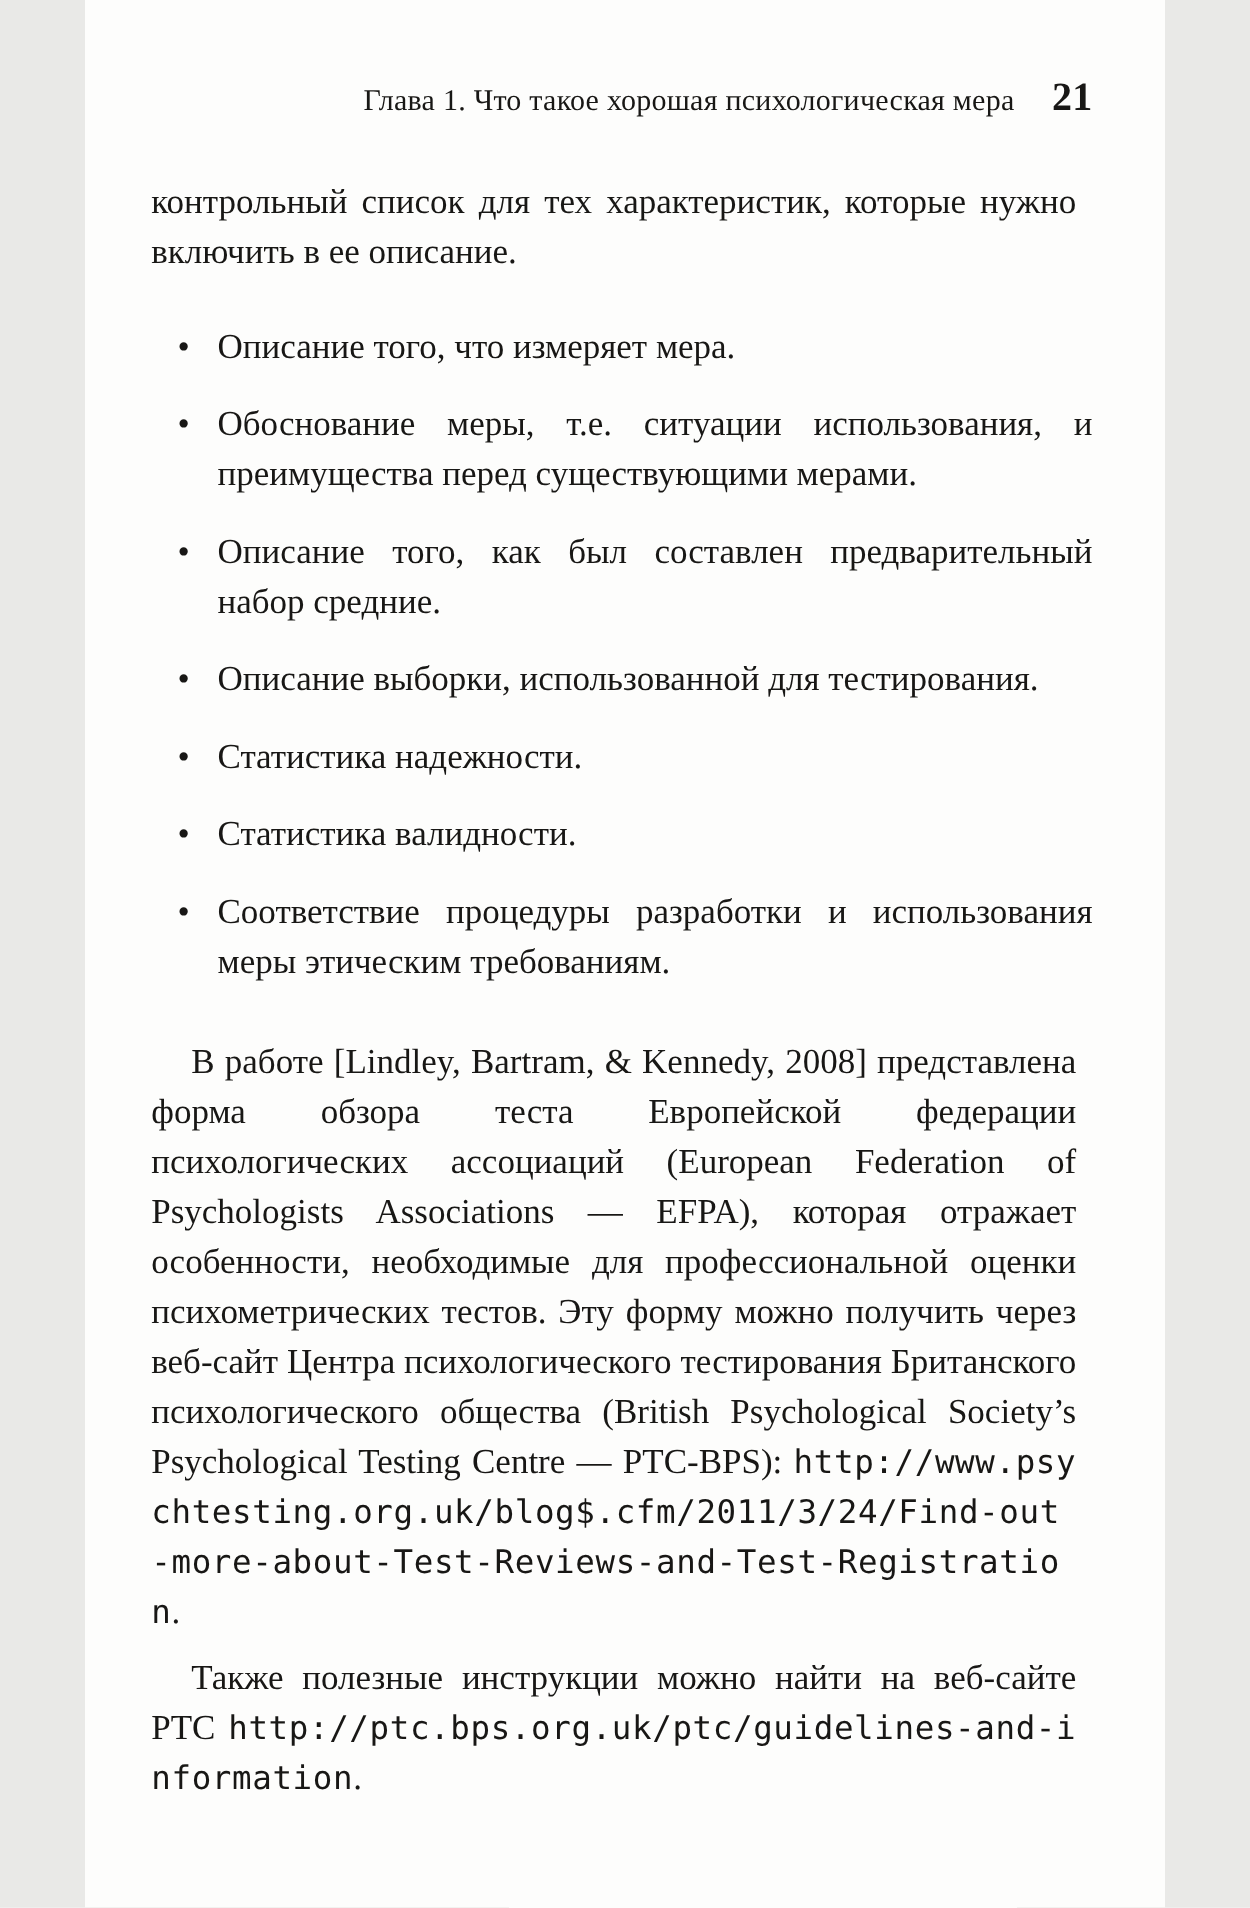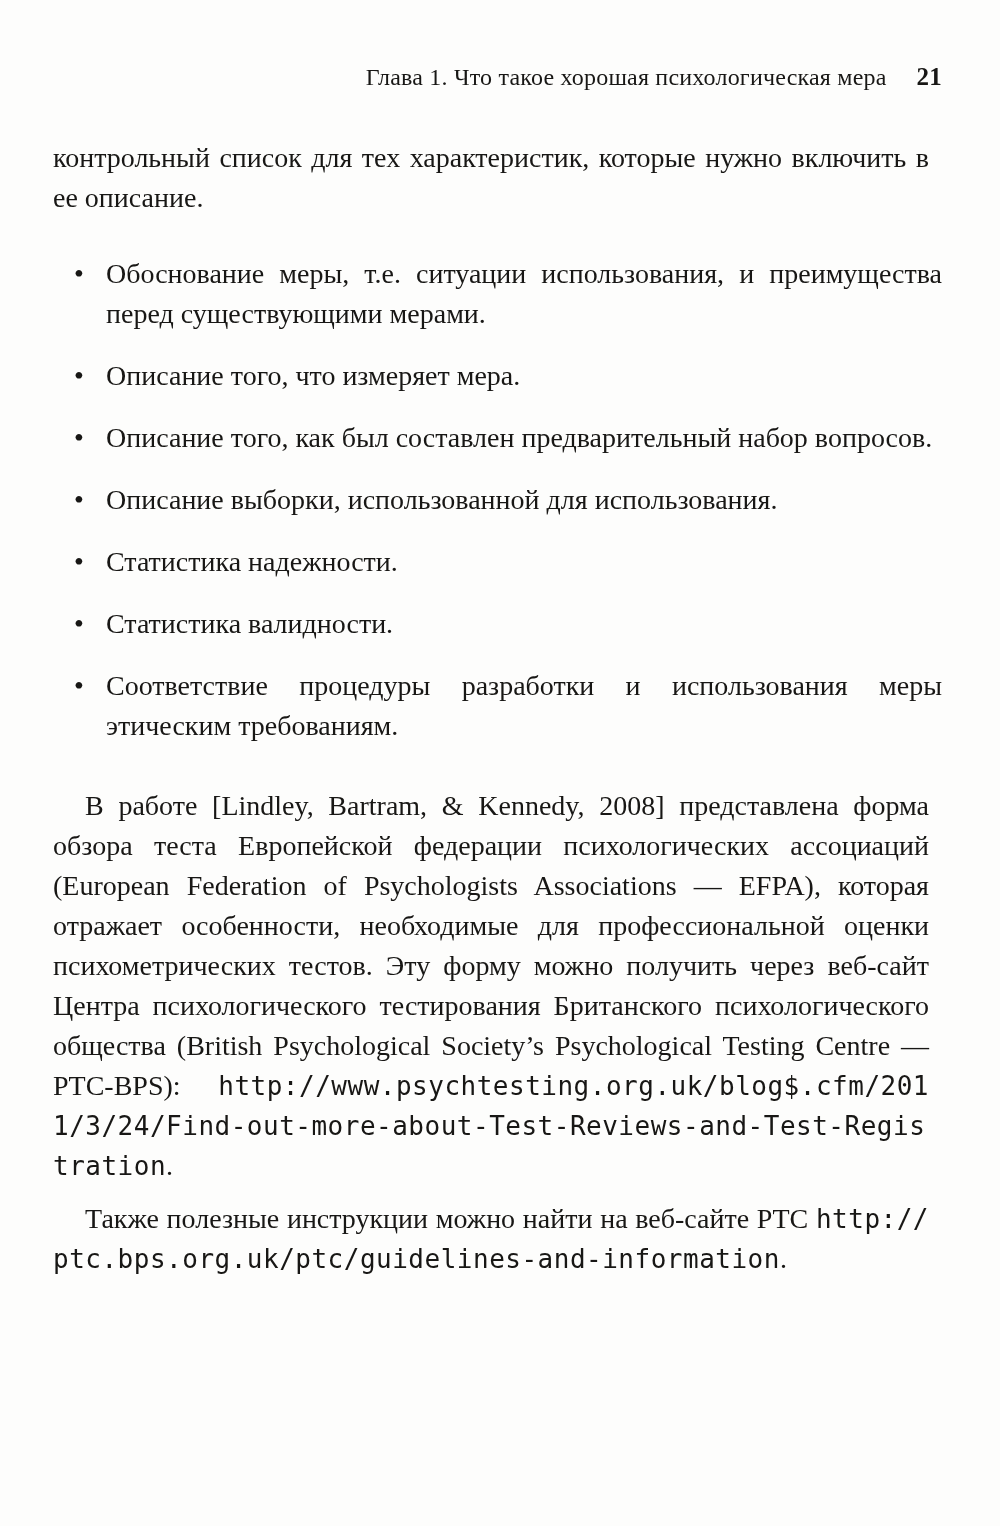--- a/index.html
+++ b/index.html
@@ -2,21 +2,21 @@
 <html><head>
 <meta charset="utf-8">
 <style>
   html, body {
     margin: 0;
     padding: 0;
     background: #e9e9e7;
   }
   .page {
     position: relative;
-    width: 1000px;
+    width: 864px;
     height: 1526px;
     margin: 0 auto;
     background: #fdfdfc;
     box-sizing: border-box;
     padding: 62px 58px 40px 40px;
     font-family: "Liberation Serif", "DejaVu Serif", serif;
     color: #181715;
     overflow: hidden;
   }
   .running-head {
@@ -26,21 +26,21 @@
     font-size: 24px;
     line-height: 30px;
     margin-bottom: 46px;
     letter-spacing: 0.2px;
   }
   .running-head .chapter {
     margin-right: 30px;
   }
   .running-head .pagenum {
     font-weight: bold;
-    font-size: 25px;
+    font-size: 32px;
   }
   p.body {
     font-size: 28px;
     line-height: 40px;
     text-align: justify;
     margin: 13px;
   }
   p.body.indent {
     text-indent: 32px;
   }
@@ -90,24 +90,24 @@
 <div class="page">
 
   <div class="running-head">
     <span class="chapter">Глава 1. Что такое хорошая психологическая мера</span>
     <span class="pagenum">21</span>
   </div>
 
   <p class="body intro">контрольный список для тех характеристик, которые нужно включить в ее описание.</p>
 
   <ul class="bullets">
+    <li>Описание того, что измеряет мера.</li>
     <li>Обоснование меры, т.е. ситуации использования, и преимущества перед существующими мерами.</li>
-    <li>Описание того, что измеряет мера.</li>
-    <li>Описание того, как был составлен предварительный набор вопросов.</li>
-    <li>Описание выборки, использованной для использования.</li>
+    <li>Описание того, как был составлен предварительный набор средние.</li>
+    <li>Описание выборки, использованной для тестирования.</li>
     <li>Статистика надежности.</li>
     <li>Статистика валидности.</li>
     <li>Соответствие процедуры разработки и использования меры этическим требованиям.</li>
   </ul>
 
   <p class="body indent efpa"><span>В работе [</span><span class="it">Lindley, Bartram, &amp; Kennedy</span><span>, 2008] представлена форма обзора теста Европейской федерации психологических ассоциаций (European Federation of Psychologists Associations — EFPA), которая отражает особенности, необходимые для профессиональной оценки психометрических тестов. Эту форму можно получить через веб-сайт Центра психологического тестирования Британского психологического общества (British Psychological Society’s Psychological Testing Centre — PTC-BPS): </span><span class="mono">http://www.psychtesting.org.uk/blog$.cfm/2011/3/24/Find-out-more-about-Test-Reviews-and-Test-Registration</span><span>.</span></p>
 
   <p class="body indent ptc"><span>Также полезные инструкции можно найти на веб-сайте PTC </span><span class="mono">http://ptc.bps.org.uk/ptc/guidelines-and-information</span><span>.</span></p>
 
 </div>

